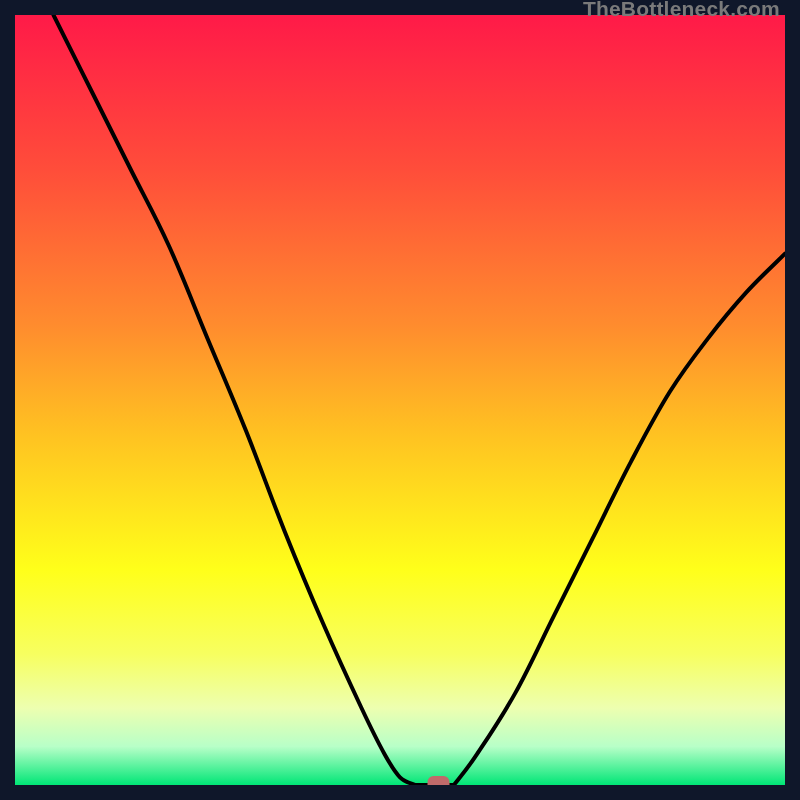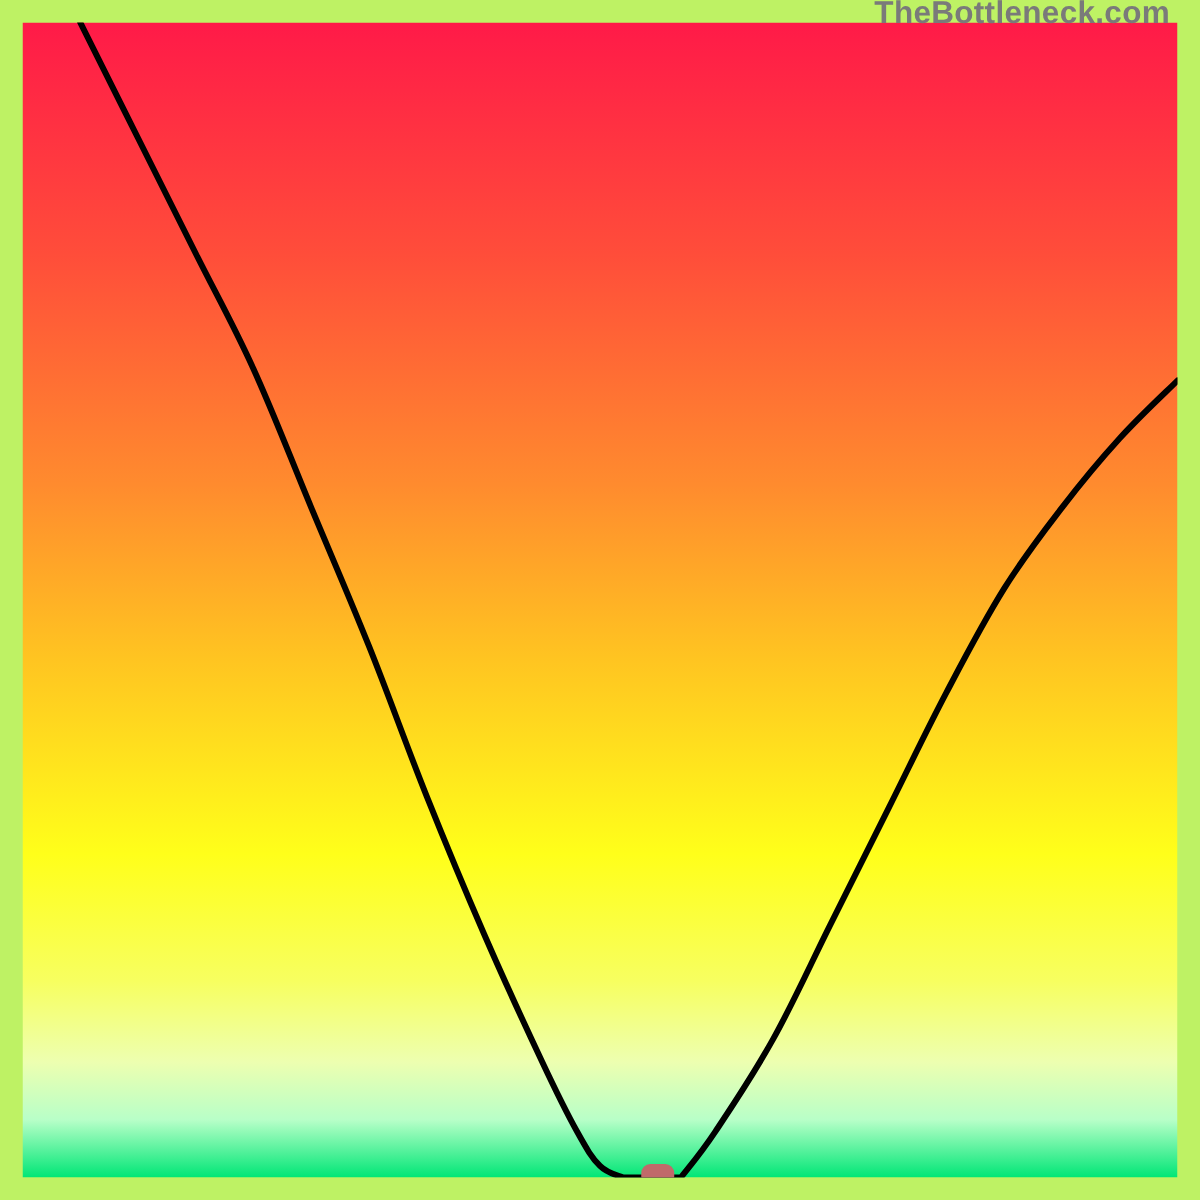--- a/index.html
+++ b/index.html
@@ -9,21 +9,21 @@
     height: 800px;
     background: #000;
     overflow: hidden;
   }
   .frame {
     position: absolute;
     left: 0;
     top: 0;
     width: 800px;
     height: 800px;
-    background: #bef264;
+    background: #0f172a;
   }
   .plot {
     position: absolute;
     left: 15px;
     top: 15px;
     width: 770px;
     height: 770px;
   }
   .watermark {
     position: absolute;

